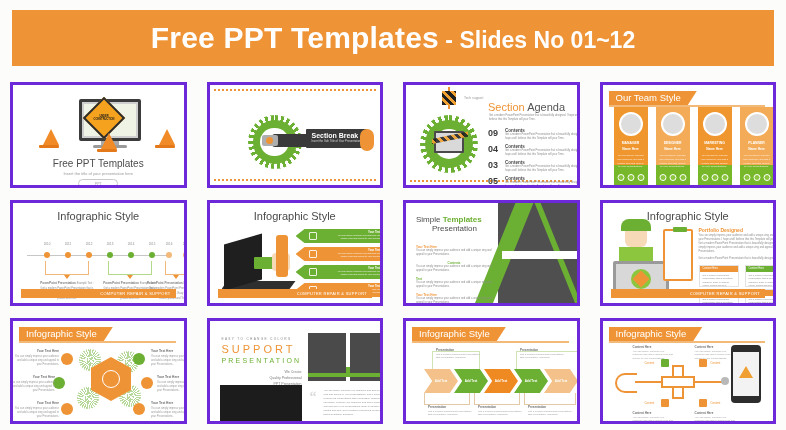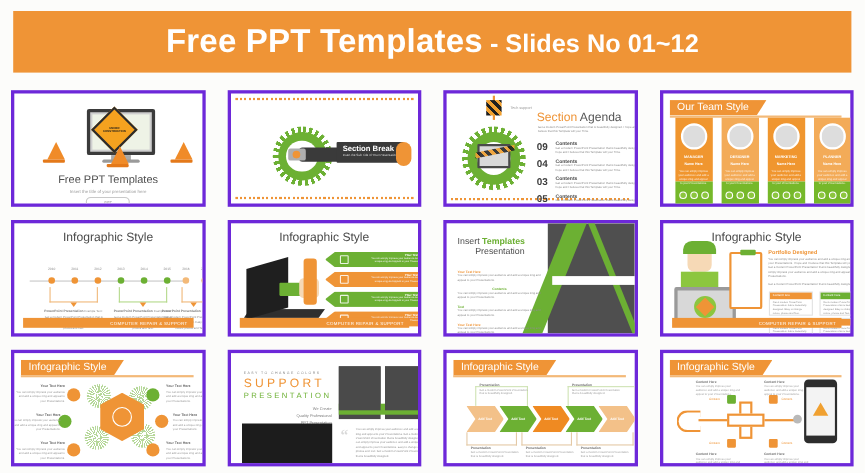--- a/index.html
+++ b/index.html
@@ -463,21 +463,21 @@
     </div>
 
     <div class="slide">
       <div class="s-inner">
         <div class="s7-photo" style="left:92px;top:0;right:0;bottom:0;background:#4f4f4f"></div>
         <div style="position:absolute;left:88px;top:0;width:18px;height:106px;background:#6cb033;transform:skewX(-22deg)"></div>
         <div style="position:absolute;left:150px;top:0;width:6px;height:106px;background:#6cb033;transform:skewX(22deg)"></div>
         <div style="position:absolute;left:96px;top:48px;width:100px;height:8px;background:#fff"></div>
 
         <div class="s7-title">
-          <span>Insert </span><span class="g">Templates</span><br>
+          <span>Simple </span><span class="g">Templates</span><br>
           <span style="padding-left:16px">Presentation</span>
         </div>
 
         <div class="s7-item" style="left:10px;top:42px;width:76px">
           <span class="s7-lbl-o">Your Text Here</span>
           <div class="lorem">You can simply impress your audience and add a unique zing and appeal to your Presentations.</div>
         </div>
         <div class="s7-item" style="left:10px;top:58px;width:76px;text-align:center">
           <span class="s7-lbl-g">Contents</span>
           <div class="lorem" style="text-align:left">You can simply impress your audience and add a unique zing and appeal to your Presentations.</div>

